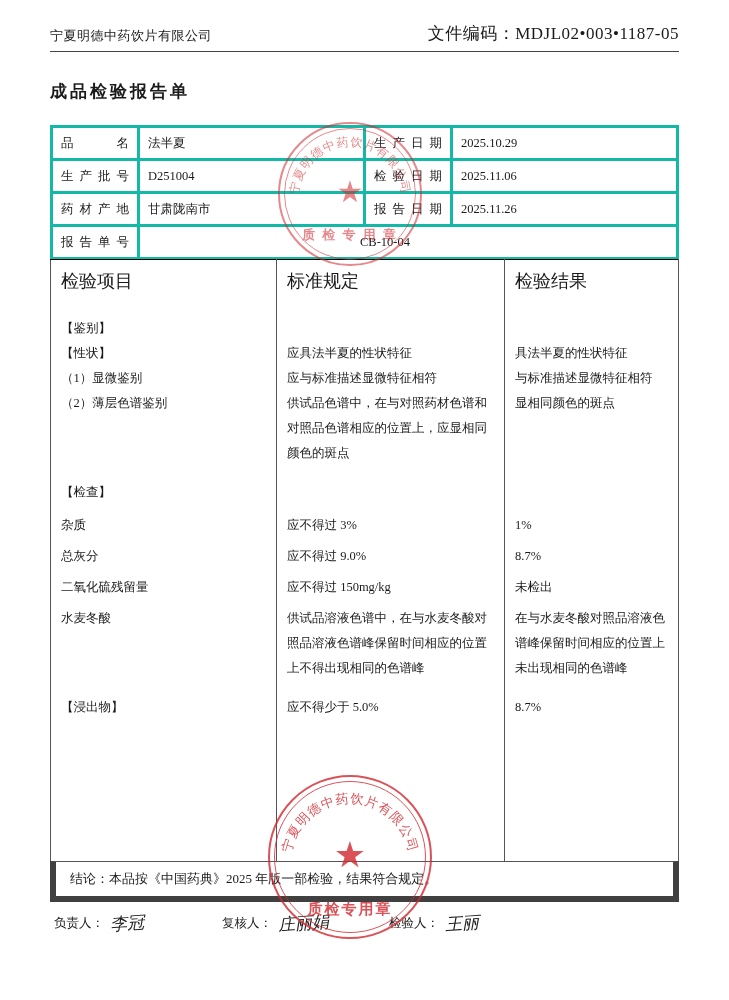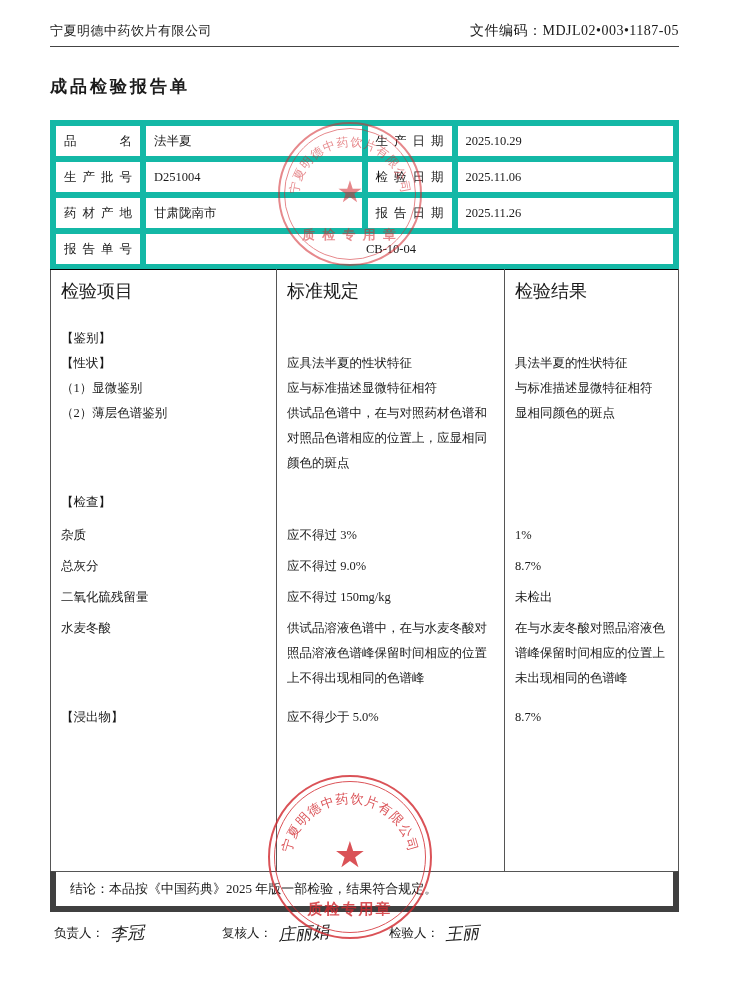--- a/index.html
+++ b/index.html
@@ -29,37 +29,37 @@
     align-items: flex-end;
     font-size: 12.5px;
     letter-spacing: 0.5px;
     padding-bottom: 6px;
     border-bottom: 1px solid #444;
   }
   .company {
     font-size: 13px;
   }
   .doc-code {
-    font-size: 14px;
+    font-size: 17px;
     font-family: "Liberation Serif", serif;
   }
   .title {
     font-size: 17px;
     font-weight: bold;
     letter-spacing: 3px;
     margin: 28px 0 22px 0;
   }
   
   table.doc {
     border-collapse: collapse;
     width: 100%;
     table-layout: fixed;
   }
   table.doc td {
-    border: 6px solid #14b8a6;
+    border: 3px solid #14b8a6;
     font-size: 12.5px;
     padding: 5px 8px;
     vertical-align: middle;
     height: 20px;
   }
   td.label {
     width: 68px;
     text-align: justify;
     text-align-last: justify;
     padding-left: 14px;

